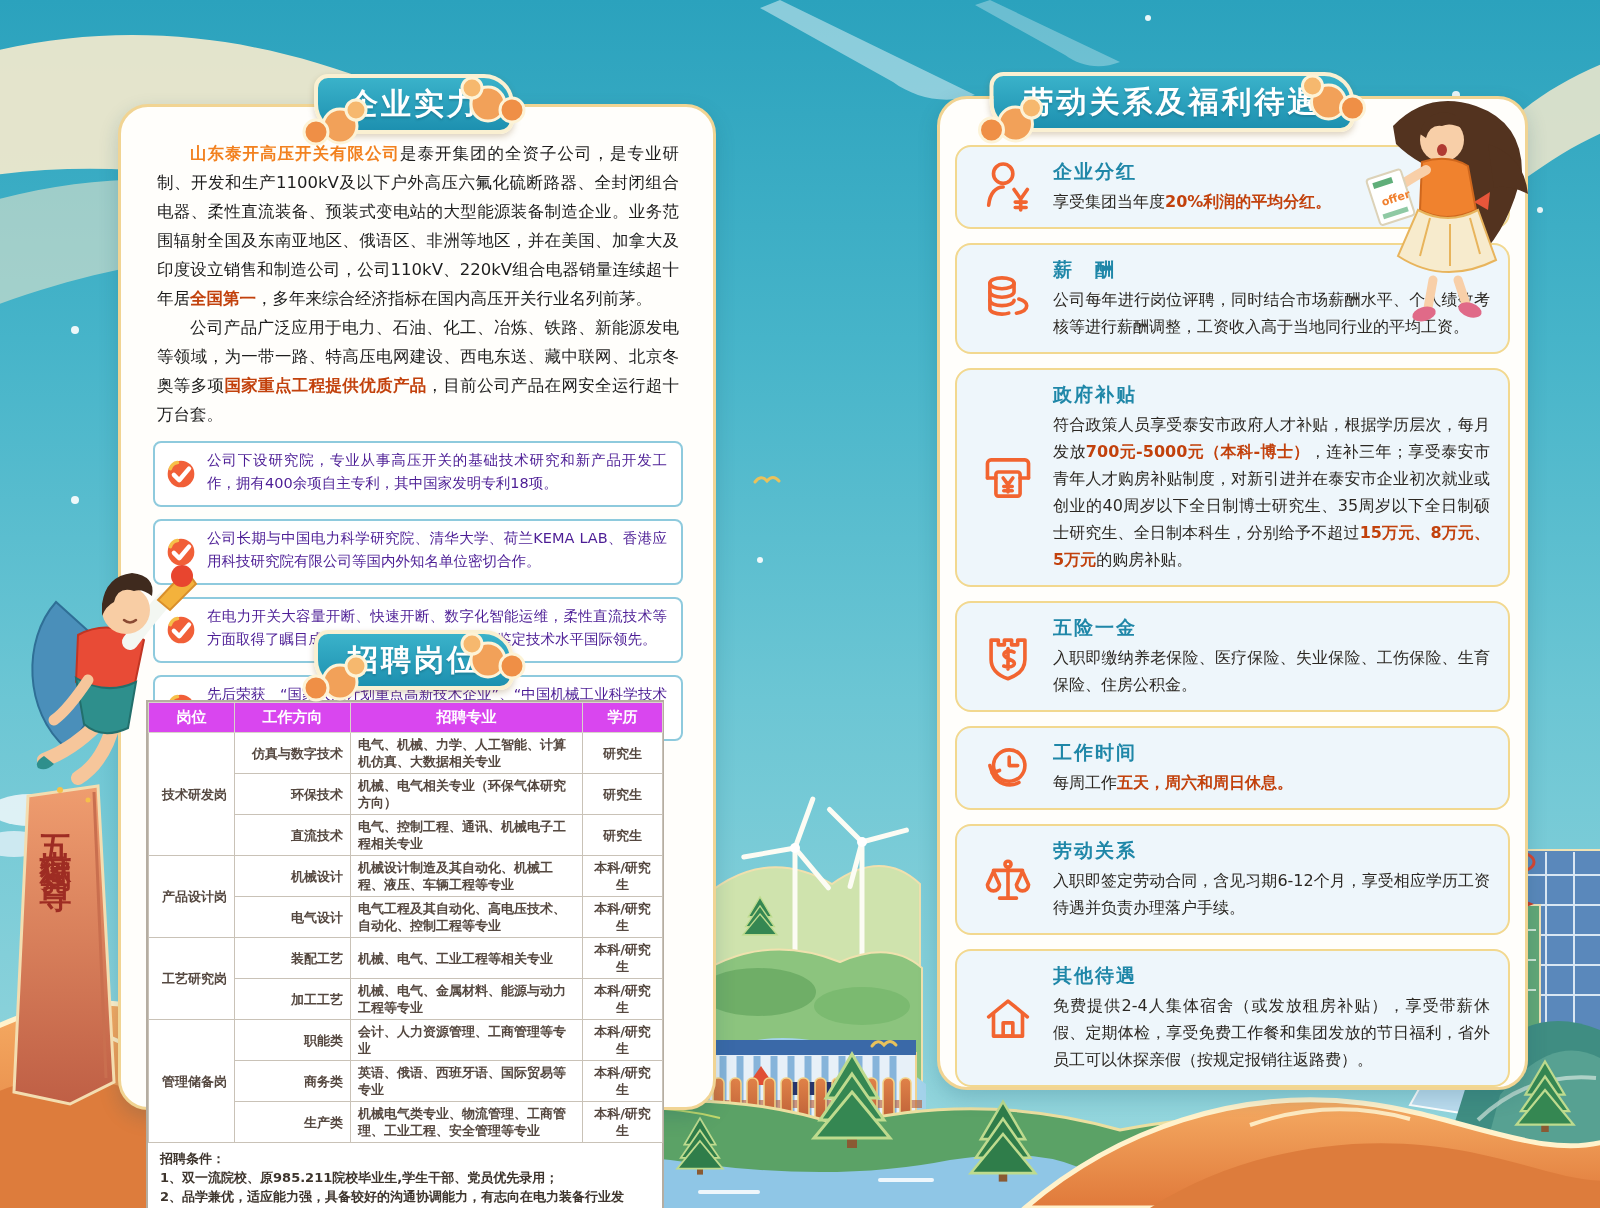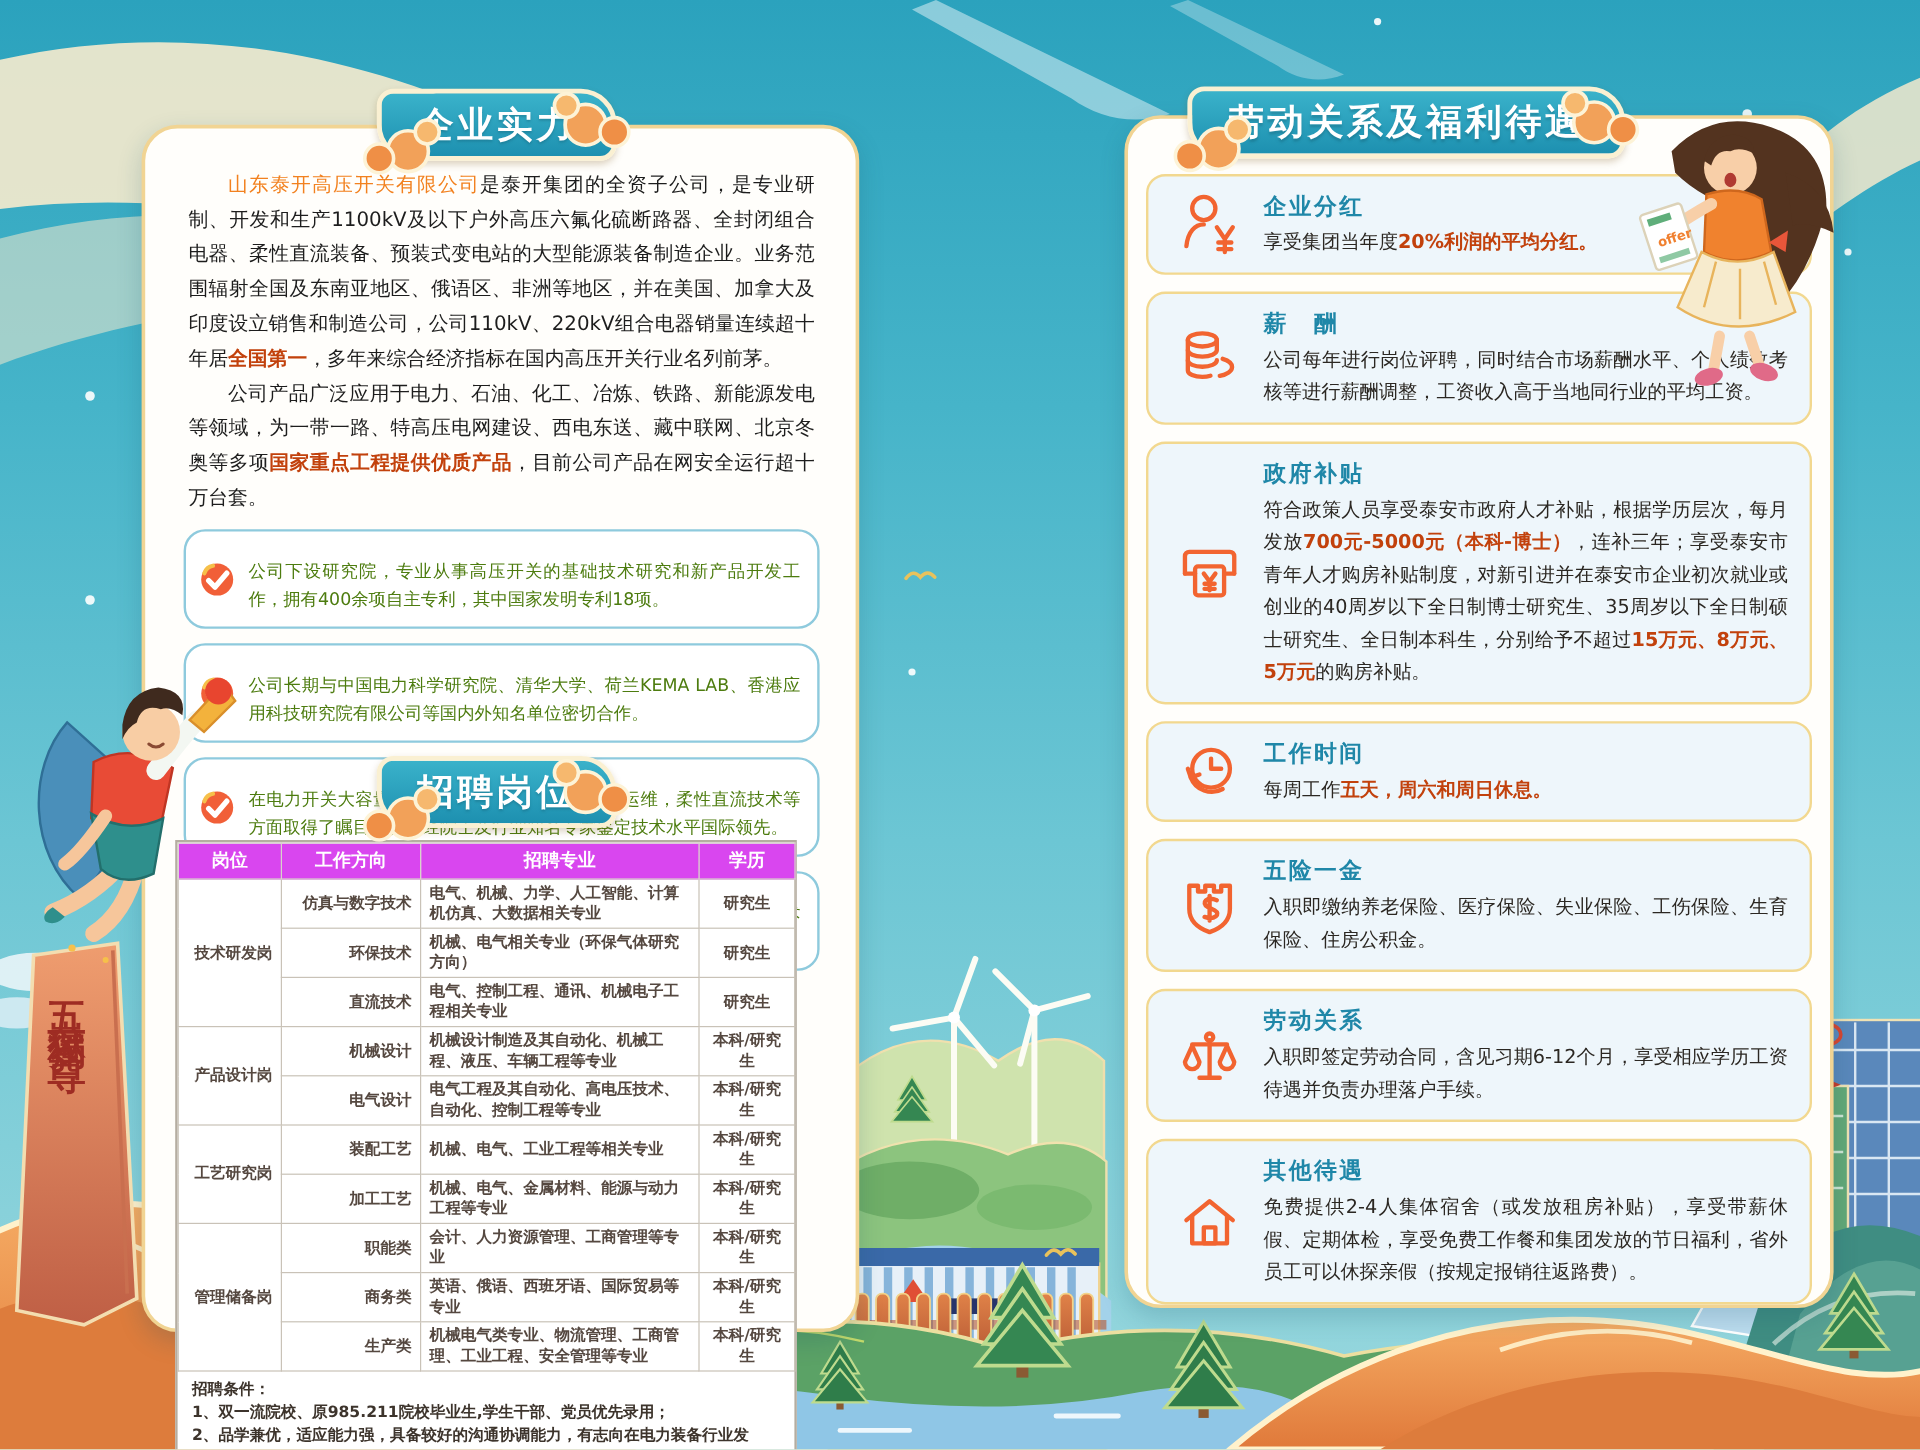--- a/index.html
+++ b/index.html
@@ -24,26 +24,26 @@
           color:#ffffff;font-weight:bold;font-size:30px;letter-spacing:3px;
           text-shadow:0 2px 2px rgba(20,90,110,.35);
           box-shadow:0 3px 6px rgba(120,80,20,.25);}
   .banner .cl{position:absolute;width:96px;height:66px;}
   .banner .cl-l{left:-40px;bottom:-20px;}
   .banner .cl-r{right:-40px;top:-16px;transform:scaleX(-1);}
 
   
   .intro{margin:32px 34px 0 36px;font-size:16.5px;line-height:29px;color:#1d1d1d;text-align:justify;}
   .intro p{margin:0;text-indent:2em;}
-  .hl-orange{color:#f2811f;font-weight:normal;}
+  .hl-orange{color:#f2811f;font-weight:bold;}
   .hl-red{color:#c2410c;font-weight:bold;}
 
   .checklist{margin:12px 30px 0 32px;}
-  .check-item{position:relative;border:2px solid #8ecadd;border-radius:18px;background:#ffffff;
-              padding:23px 14px 10px 52px;font-size:14.5px;line-height:23px;color:#4d7c0f;
+  .check-item{position:relative;border:2px solid #8ecadd;border-radius:8px;background:#ffffff;
+              padding:6px 14px 10px 52px;font-size:14.5px;line-height:23px;color:#4c1d95;
               margin-bottom:12px;text-align:justify;}
   .check-badge{position:absolute;left:10px;top:50%;transform:translateY(-50%);width:32px;height:32px;}
 
   .jobs-box{position:absolute;left:146px;top:700px;width:514px;background:#fff;
             border:2px solid #b5ada1;z-index:5;}
   table.jobs{width:100%;border-collapse:collapse;font-size:13px;color:#554840;table-layout:fixed;}
   table.jobs th{background:#d946ef;color:#fff;font-size:15px;font-weight:bold;
                 padding:5px 2px;border:1px solid #d8d3c9;}
   table.jobs td{border:1px solid #c9c2b7;padding:3px 7px;line-height:17px;font-weight:bold;}
   td.cat,td.dir{text-align:right;}
@@ -430,36 +430,36 @@
           <path d="M7 24 h7 M34 24 h7"></path>
           <rect x="14" y="19" width="20" height="20" rx="2"></rect>
           <path d="M20 24 l4 5.5 4 -5.5 M24 29.5 v6 M20.5 31 h7 M20.5 34.5 h7"></path>
         </svg>
         <h3>政府补贴</h3>
         <div class="cbody"><span>符合政策人员享受泰安市政府人才补贴，根据学历层次，每月发放</span><span class="hl-red">700元-5000元（本科-博士）</span><span>，连补三年；享受泰安市青年人才购房补贴制度，对新引进并在泰安市企业初次就业或创业的40周岁以下全日制博士研究生、35周岁以下全日制硕士研究生、全日制本科生，分别给予不超过</span><span class="hl-red">15万元、8万元、5万元</span><span>的购房补贴。</span></div>
       </div>
 
       <div class="card">
         <svg class="icon" viewBox="0 0 48 48" fill="none" stroke="#f26430" stroke-width="3" stroke-linecap="round" stroke-linejoin="round">
+          <path d="M10 10 v16 c0 8 5.5 13 14 16 c8.5 -3 14 -8 14 -16 V10 h-6 v4 h-5 v-4 h-6 v4 h-5 v-4 Z"></path>
+          <path d="M24 17 v17 M29 20 c-7 -3 -11 2 -6.5 4.5 l5 2.5 c4.5 2.5 0 7 -7 4.5"></path>
+        </svg>
+        <h3>五险一金</h3>
+        <div class="cbody"><span>入职即缴纳养老保险、医疗保险、失业保险、工伤保险、生育保险、住房公积金。</span></div>
+      </div>
+
+      <div class="card">
+        <svg class="icon" viewBox="0 0 48 48" fill="none" stroke="#f26430" stroke-width="3" stroke-linecap="round" stroke-linejoin="round">
           <circle cx="25" cy="22" r="13"></circle>
           <path d="M25 15 v7 h7"></path>
           <path d="M11 28 a15.5 15.5 0 0 0 22 8"></path>
           <path d="M9 22 l2 6 6 -2"></path>
         </svg>
         <h3>工作时间</h3>
         <div class="cbody"><span>每周工作</span><span class="hl-red">五天，周六和周日休息。</span></div>
-      </div>
-
-      <div class="card">
-        <svg class="icon" viewBox="0 0 48 48" fill="none" stroke="#f26430" stroke-width="3" stroke-linecap="round" stroke-linejoin="round">
-          <path d="M10 10 v16 c0 8 5.5 13 14 16 c8.5 -3 14 -8 14 -16 V10 h-6 v4 h-5 v-4 h-6 v4 h-5 v-4 Z"></path>
-          <path d="M24 17 v17 M29 20 c-7 -3 -11 2 -6.5 4.5 l5 2.5 c4.5 2.5 0 7 -7 4.5"></path>
-        </svg>
-        <h3>五险一金</h3>
-        <div class="cbody"><span>入职即缴纳养老保险、医疗保险、失业保险、工伤保险、生育保险、住房公积金。</span></div>
       </div>
 
       <div class="card">
         <svg class="icon" viewBox="0 0 48 48" fill="none" stroke="#f26430" stroke-width="3" stroke-linecap="round" stroke-linejoin="round">
           <path d="M24 13 v26 M17 39 h14 M12 16 h24"></path>
           <circle cx="24" cy="11" r="2.5"></circle>
           <path d="M7 28 l5 -11 5 11 M7 28 a5 5 0 0 0 10 0"></path>
           <path d="M31 28 l5 -11 5 11 M31 28 a5 5 0 0 0 10 0"></path>
         </svg>
         <h3>劳动关系</h3>

